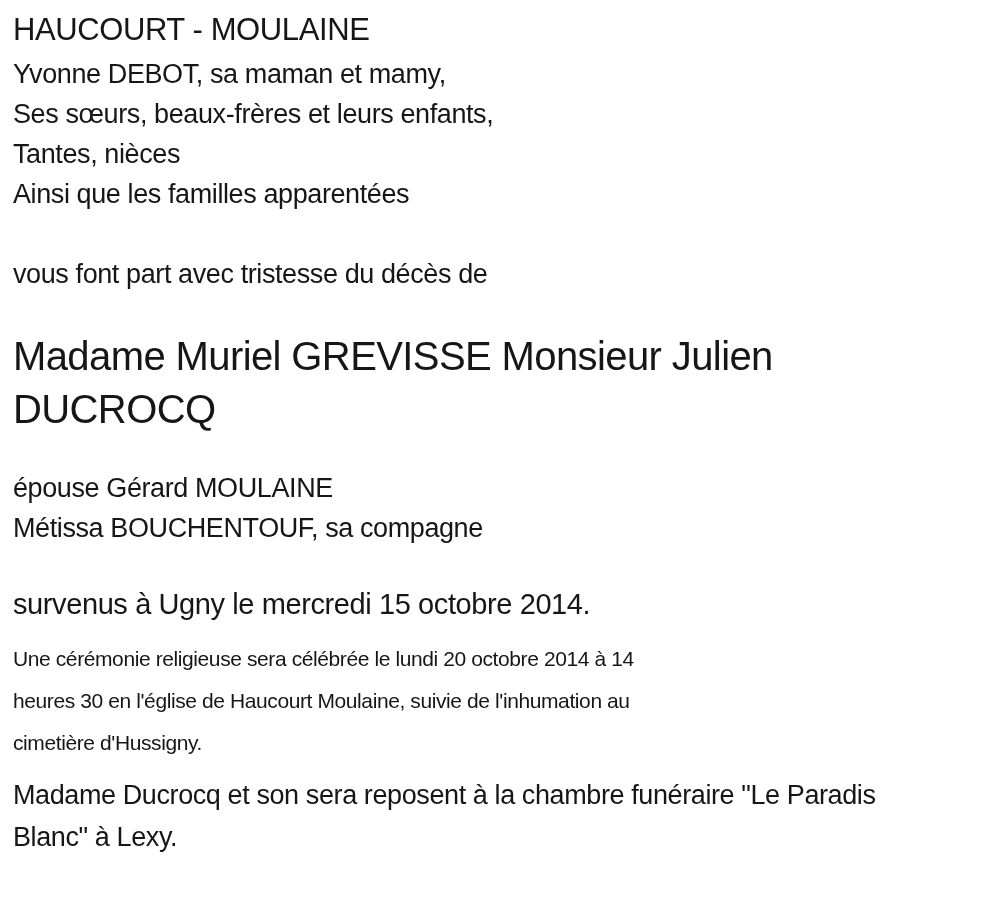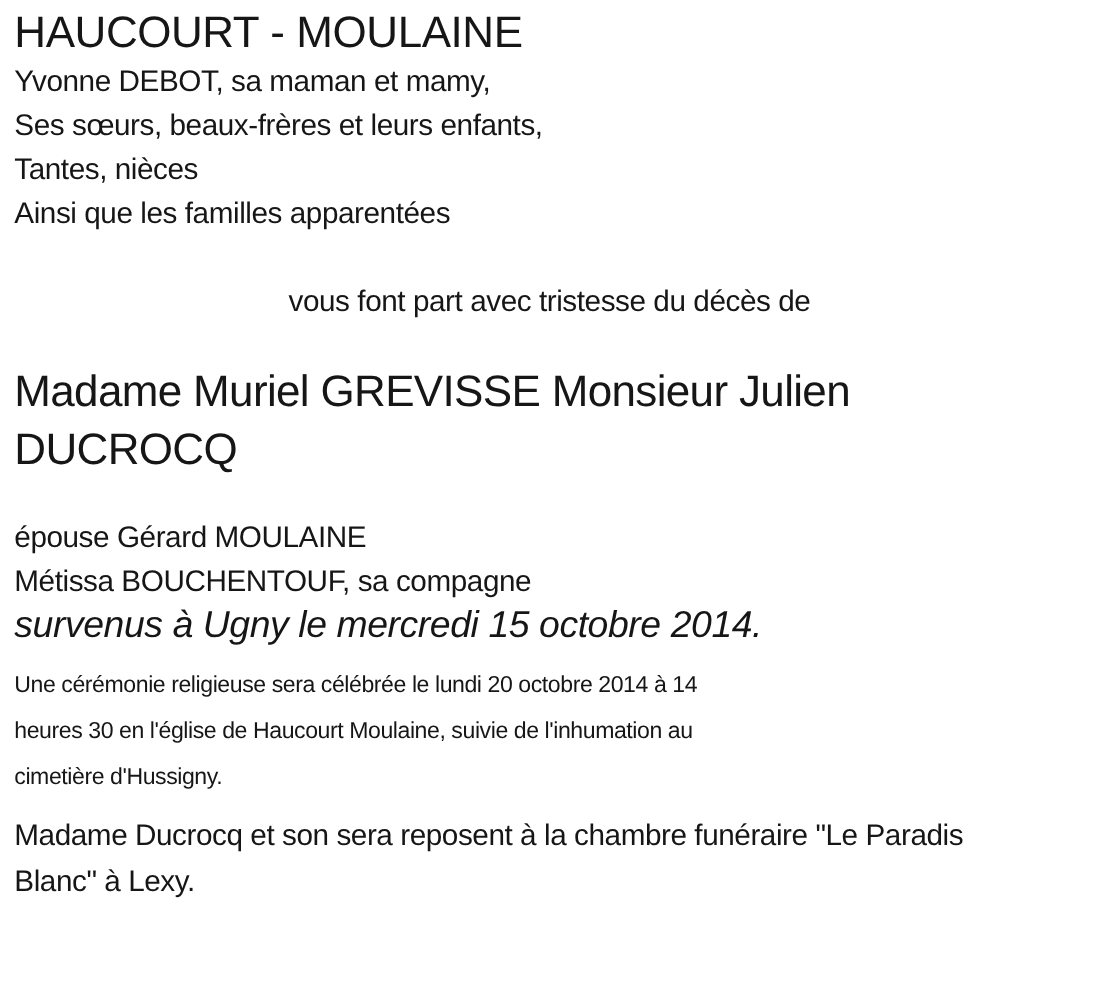--- a/index.html
+++ b/index.html
@@ -15,52 +15,51 @@
     color: #161616;
     padding: 10px 14px 0 13px;
     font-family: "Liberation Sans", sans-serif;
     letter-spacing: -0.4px;
     overflow: hidden;
   }
   .pre {
     white-space: pre-line;
   }
   .location-title {
-    font-size: 40px;
+    font-size: 31px;
     line-height: 40px;
     font-weight: 400;
     margin: 0;
   }
   .family-members {
     font-size: 27px;
     line-height: 40px;
     margin-top: 4px;
   }
   .announcement-line {
     font-size: 27px;
     line-height: 40px;
     margin-top: 40px;
-    text-align: center;
   }
   .deceased-names-heading {
     font-size: 40px;
     line-height: 53px;
     font-weight: 400;
     letter-spacing: -0.6px;
     margin: 36px 0 0 0;
   }
   .relatives {
     font-size: 27px;
     line-height: 40px;
     margin-top: 32px;
   }
   .death-date-line {
-    font-size: 34px;
+    font-size: 29px;
     line-height: 40px;
-    font-style: italic;
+    margin-top: 36px;
   }
   .ceremony-paragraph {
     font-size: 21px;
     line-height: 42px;
     margin-top: 14px;
   }
   .repose-paragraph {
     font-size: 27px;
     line-height: 42px;
     margin-top: 10px;

